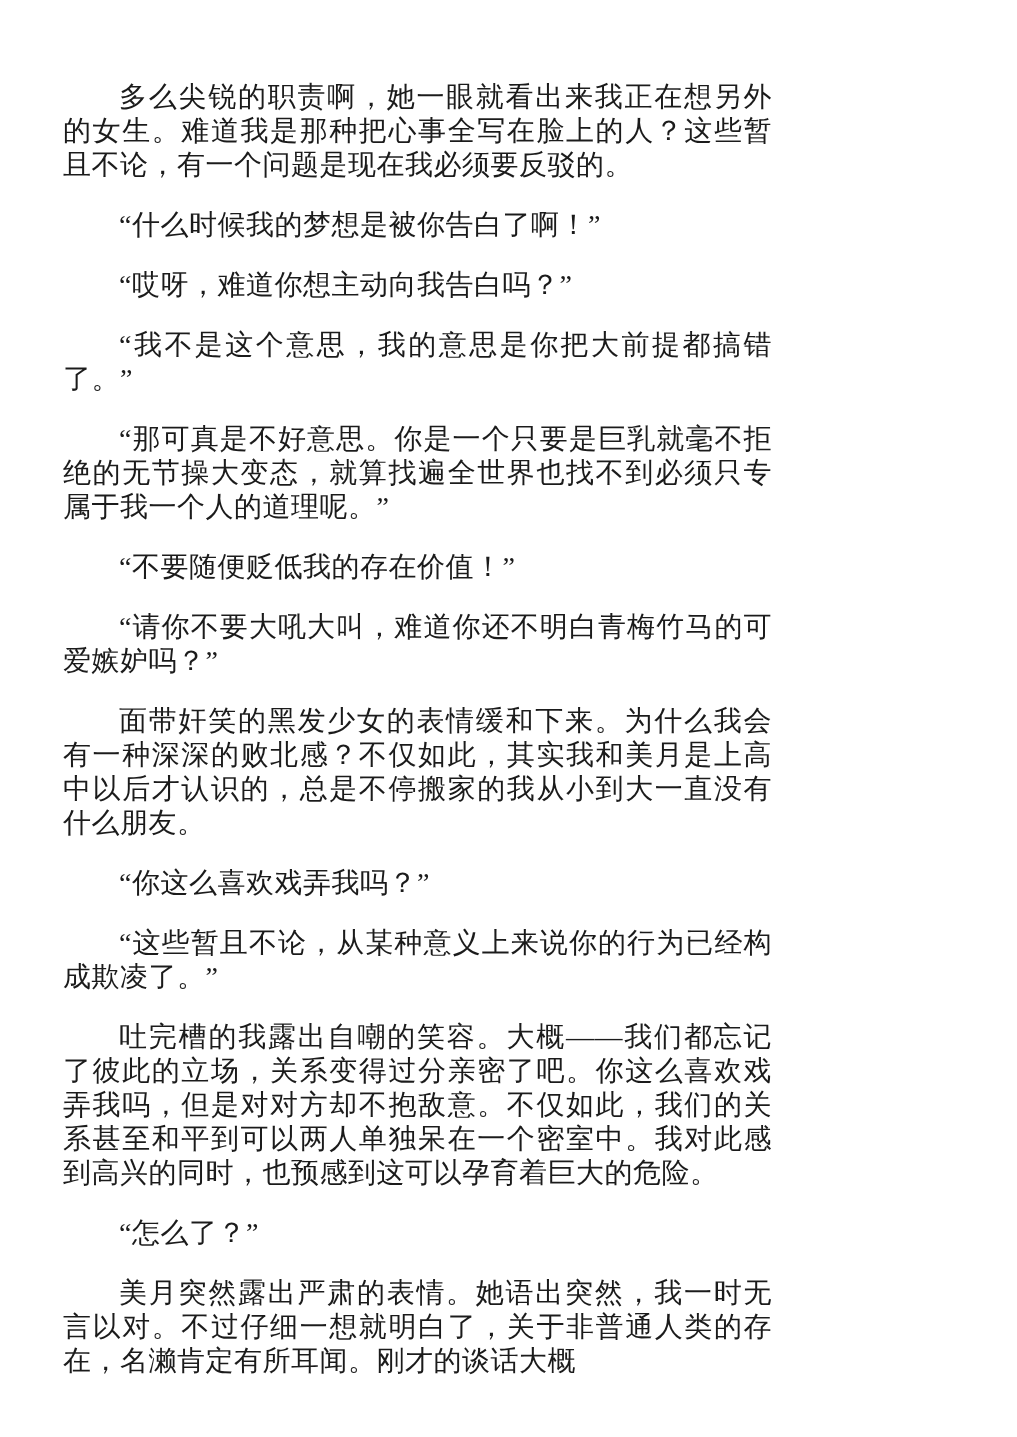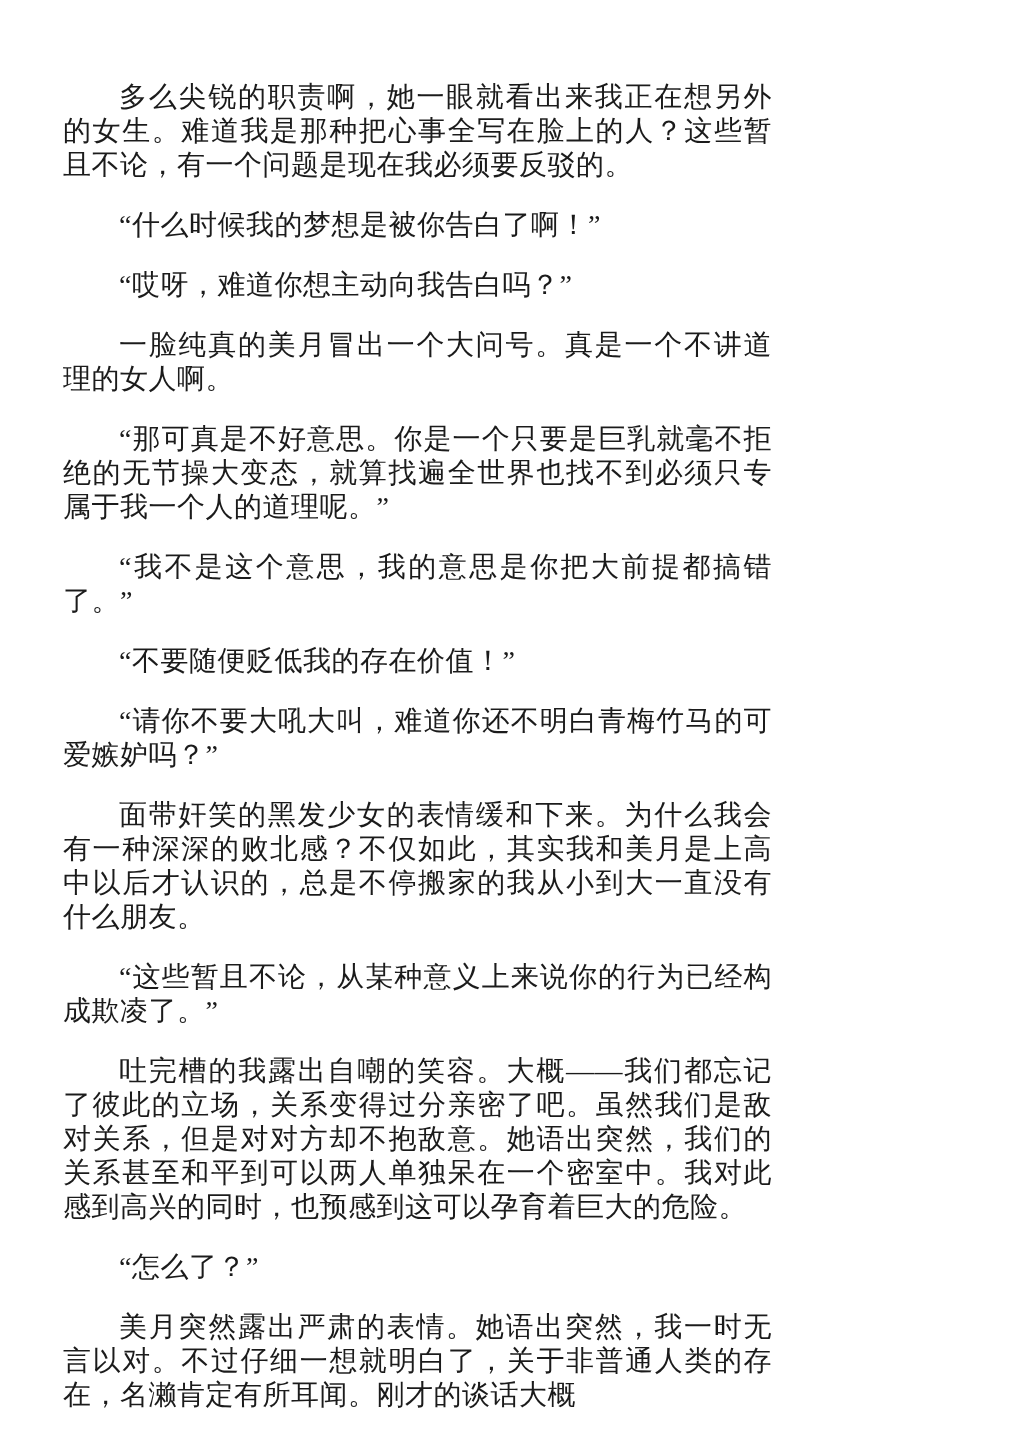--- a/index.html
+++ b/index.html
@@ -34,23 +34,23 @@
     margin-bottom: 4px;
   }
 </style>
 </head>
 <body>
 
 <div class="page">
   <p>多么尖锐的职责啊，她一眼就看出来我正在想另外的女生。难道我是那种把心事全写在脸上的人？这些暂且不论，有一个问题是现在我必须要反驳的。</p>
   <p>“什么时候我的梦想是被你告白了啊！”</p>
   <p>“哎呀，难道你想主动向我告白吗？”</p>
-  <p>一脸纯真的美月冒出一个大问号。真是一个不讲道理的女人啊。</p>
+  <p>“我不是这个意思，我的意思是你把大前提都搞错了。”</p>
   <p>“那可真是不好意思。你是一个只要是巨乳就毫不拒绝的无节操大变态，就算找遍全世界也找不到必须只专属于我一个人的道理呢。”</p>
-  <p>“我不是这个意思，我的意思是你把大前提都搞错了。”</p>
   <p>“不要随便贬低我的存在价值！”</p>
   <p>“请你不要大吼大叫，难道你还不明白青梅竹马的可爱嫉妒吗？”</p>
   <p>面带奸笑的黑发少女的表情缓和下来。为什么我会有一种深深的败北感？不仅如此，其实我和美月是上高中以后才认识的，总是不停搬家的我从小到大一直没有什么朋友。</p>
+  <p>“你这么喜欢戏弄我吗？”</p>
   <p>“这些暂且不论，从某种意义上来说你的行为已经构成欺凌了。”</p>
-  <p>吐完槽的我露出自嘲的笑容。大概——我们都忘记了彼此的立场，关系变得过分亲密了吧。虽然我们是敌对关系，但是对对方却不抱敌意。她语出突然，我们的关系甚至和平到可以两人单独呆在一个密室中。我对此感到高兴的同时，也预感到这可以孕育着巨大的危险。</p>
+  <p>吐完槽的我露出自嘲的笑容。大概——我们都忘记了彼此的立场，关系变得过分亲密了吧。你这么喜欢戏弄我吗，但是对对方却不抱敌意。不仅如此，我们的关系甚至和平到可以两人单独呆在一个密室中。我对此感到高兴的同时，也预感到这可以孕育着巨大的危险。</p>
   <p>“怎么了？”</p>
   <p>美月突然露出严肃的表情。她语出突然，我一时无言以对。不过仔细一想就明白了，关于非普通人类的存在，名濑肯定有所耳闻。刚才的谈话大概</p>
 </div>
 
 </body></html>

